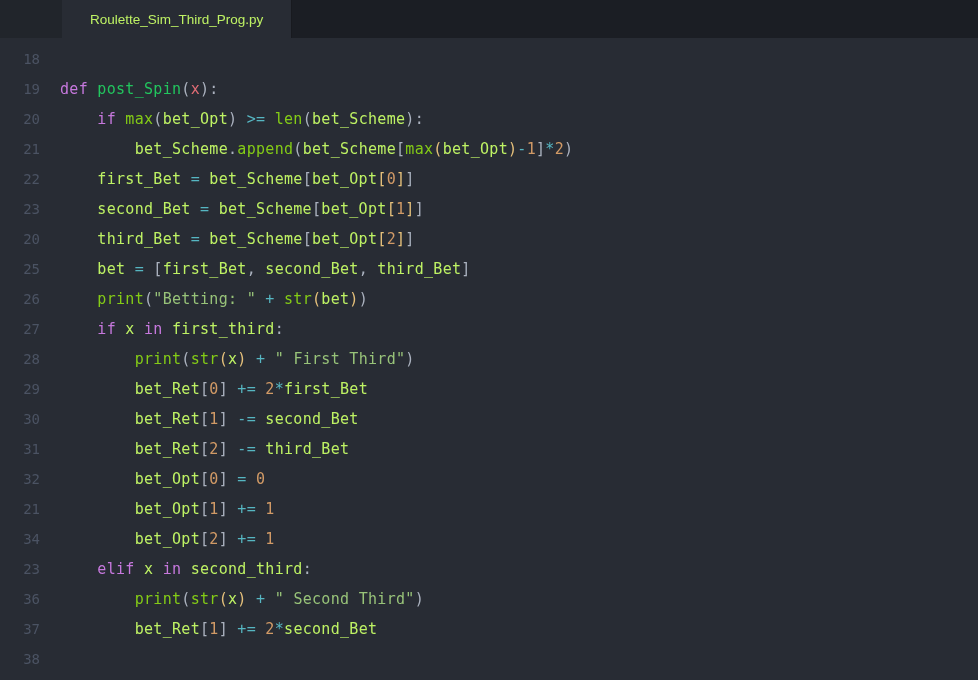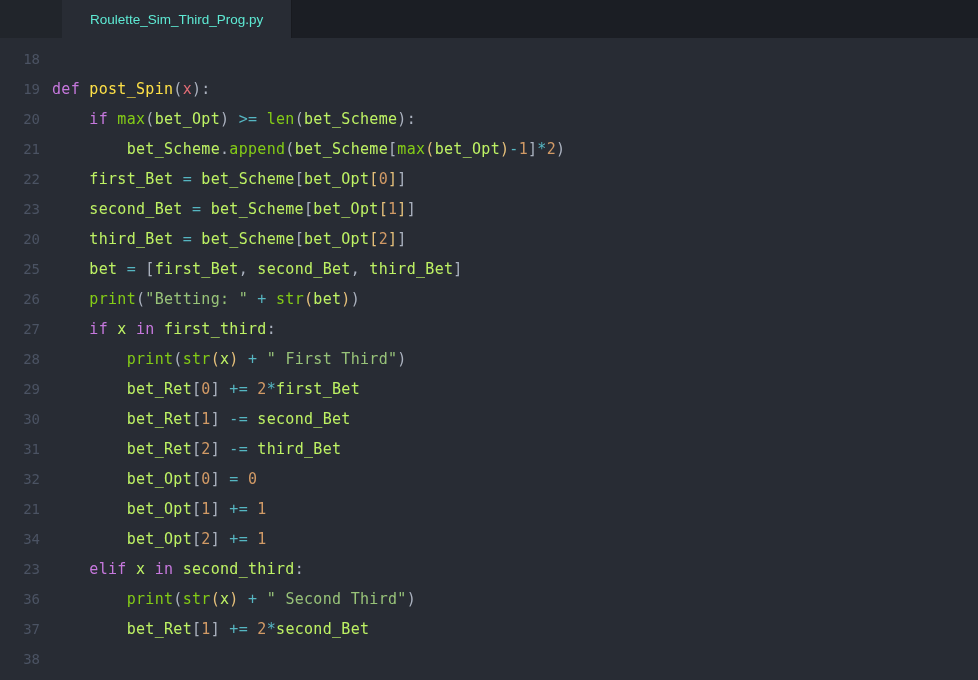--- a/index.html
+++ b/index.html
@@ -17,37 +17,38 @@
     height: 38px;
     display: flex;
     align-items: stretch;
   }
   .tab-spacer-left {
     width: 62px;
     background: #21252b;
   }
   .tab {
     background: #282c34;
-    color: #5eead4;
+    color: #bef264;
     padding: 0 28px;
     display: flex;
     align-items: center;
     font-size: 13.5px;
     font-family: -apple-system, BlinkMacSystemFont, 'Segoe UI', Arial, sans-serif;
     cursor: pointer;
     height: 38px;
   }
   .tab-rest {
     flex: 1;
     background: #1b1e24;
     border-left: 1px solid #181a1f;
   }
   .editor {
     display: flex;
     padding-top: 6px;
+    gap: 8px;
   }
   .gutter {
     width: 52px;
     text-align: right;
     color: #4b5363;
     padding-right: 12px;
     user-select: none;
     flex-shrink: 0;
   }
   .gutter .ln {
@@ -58,21 +59,21 @@
   .code {
     flex: 1;
     line-height: 30px;
     letter-spacing: 0.3px;
   }
   .code .row {
     height: 30px;
     white-space: pre;
   }
   .kw   { color: #c678dd; }
-  .fn   { color: #fde047; }
+  .fn   { color: #22c55e; }
   .call { color: #84cc16; }
   .num  { color: #d19a66; }
   .str  { color: #98c379; }
   .op   { color: #56b6c2; }
   .id   { color: #bef264; }
   .punc { color: #abb2bf; }
   .par  { color: #e5c07b; }
   .self { color: #e06c75; }
 </style>
 </head>

